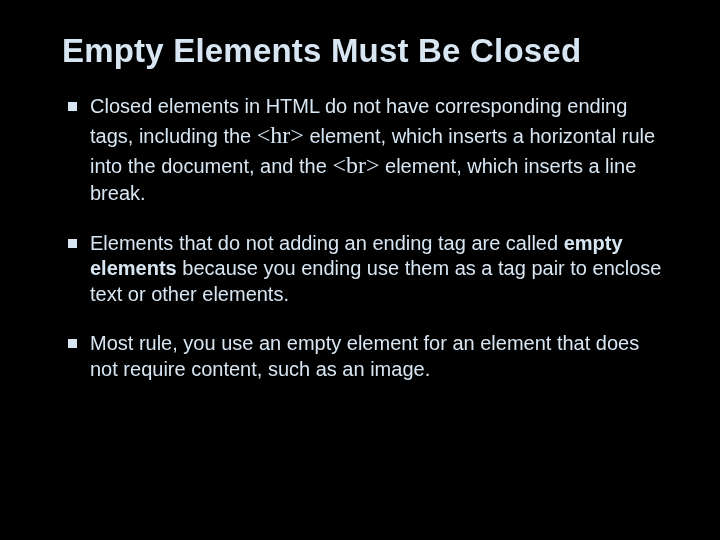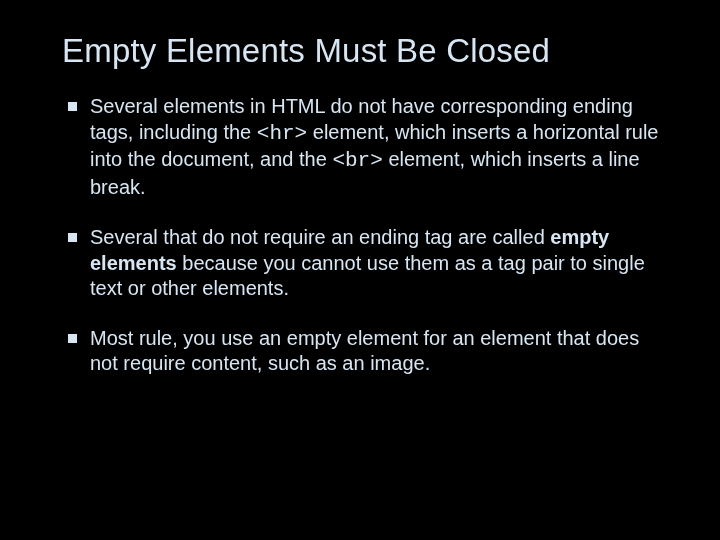--- a/index.html
+++ b/index.html
@@ -14,21 +14,21 @@
   .slide {
     box-sizing: border-box;
     width: 720px;
     height: 540px;
     padding: 32px 56px 40px 56px;
     color: #cfe0ef;
   }
   .title {
     color: #d7e6f2;
     font-size: 33px;
-    font-weight: 400;
+    font-weight: 700;
     letter-spacing: 0.2px;
     margin: 0 0 24px 6px;
   }
   ul.bullets {
     list-style: none;
     margin: 0;
     padding: 0;
   }
   ul.bullets > li {
     position: relative;
@@ -42,44 +42,44 @@
     content: "";
     position: absolute;
     left: 12px;
     top: 8px;
     width: 9px;
     height: 9px;
     background: #d7e6f2;
   }
   .inline span { display: inline; }
   .code {
-    font-family: Liberation Mono, monospace;
-    font-size: 21px;
+    font-family: Liberation Serif, serif;
+    font-size: 24px;
   }
   .bold {
     font-weight: 700;
   }
 </style>
 </head>
 <body>
 
 <div class="slide">
   <h1 class="title">Empty Elements Must Be Closed</h1>
 
   <ul class="bullets">
 
     <li>
       <span class="inline">
-        <span>Several elements in HTML do not have corresponding ending tags, including the </span><span class="code">&lt;hr&gt;</span><span> element, which inserts a horizontal rule into the document, and the </span><span class="code">&lt;br&gt;</span><span> element, which inserts a line break.</span>
+        <span>Closed elements in HTML do not have corresponding ending tags, including the </span><span class="code">&lt;hr&gt;</span><span> element, which inserts a horizontal rule into the document, and the </span><span class="code">&lt;br&gt;</span><span> element, which inserts a line break.</span>
       </span>
     </li>
 
     <li>
       <span class="inline">
-        <span>Several that do not require an ending tag are called </span><span class="bold">empty elements</span><span> because you cannot use them as a tag pair to single text or other elements.</span>
+        <span>Elements that do not adding an ending tag are called </span><span class="bold">empty elements</span><span> because you ending use them as a tag pair to enclose text or other elements.</span>
       </span>
     </li>
 
 
     <li>
       <span>Most rule, you use an empty element for an element that does not require content, such as an image.</span>
     </li>
 
   </ul>
 </div>

